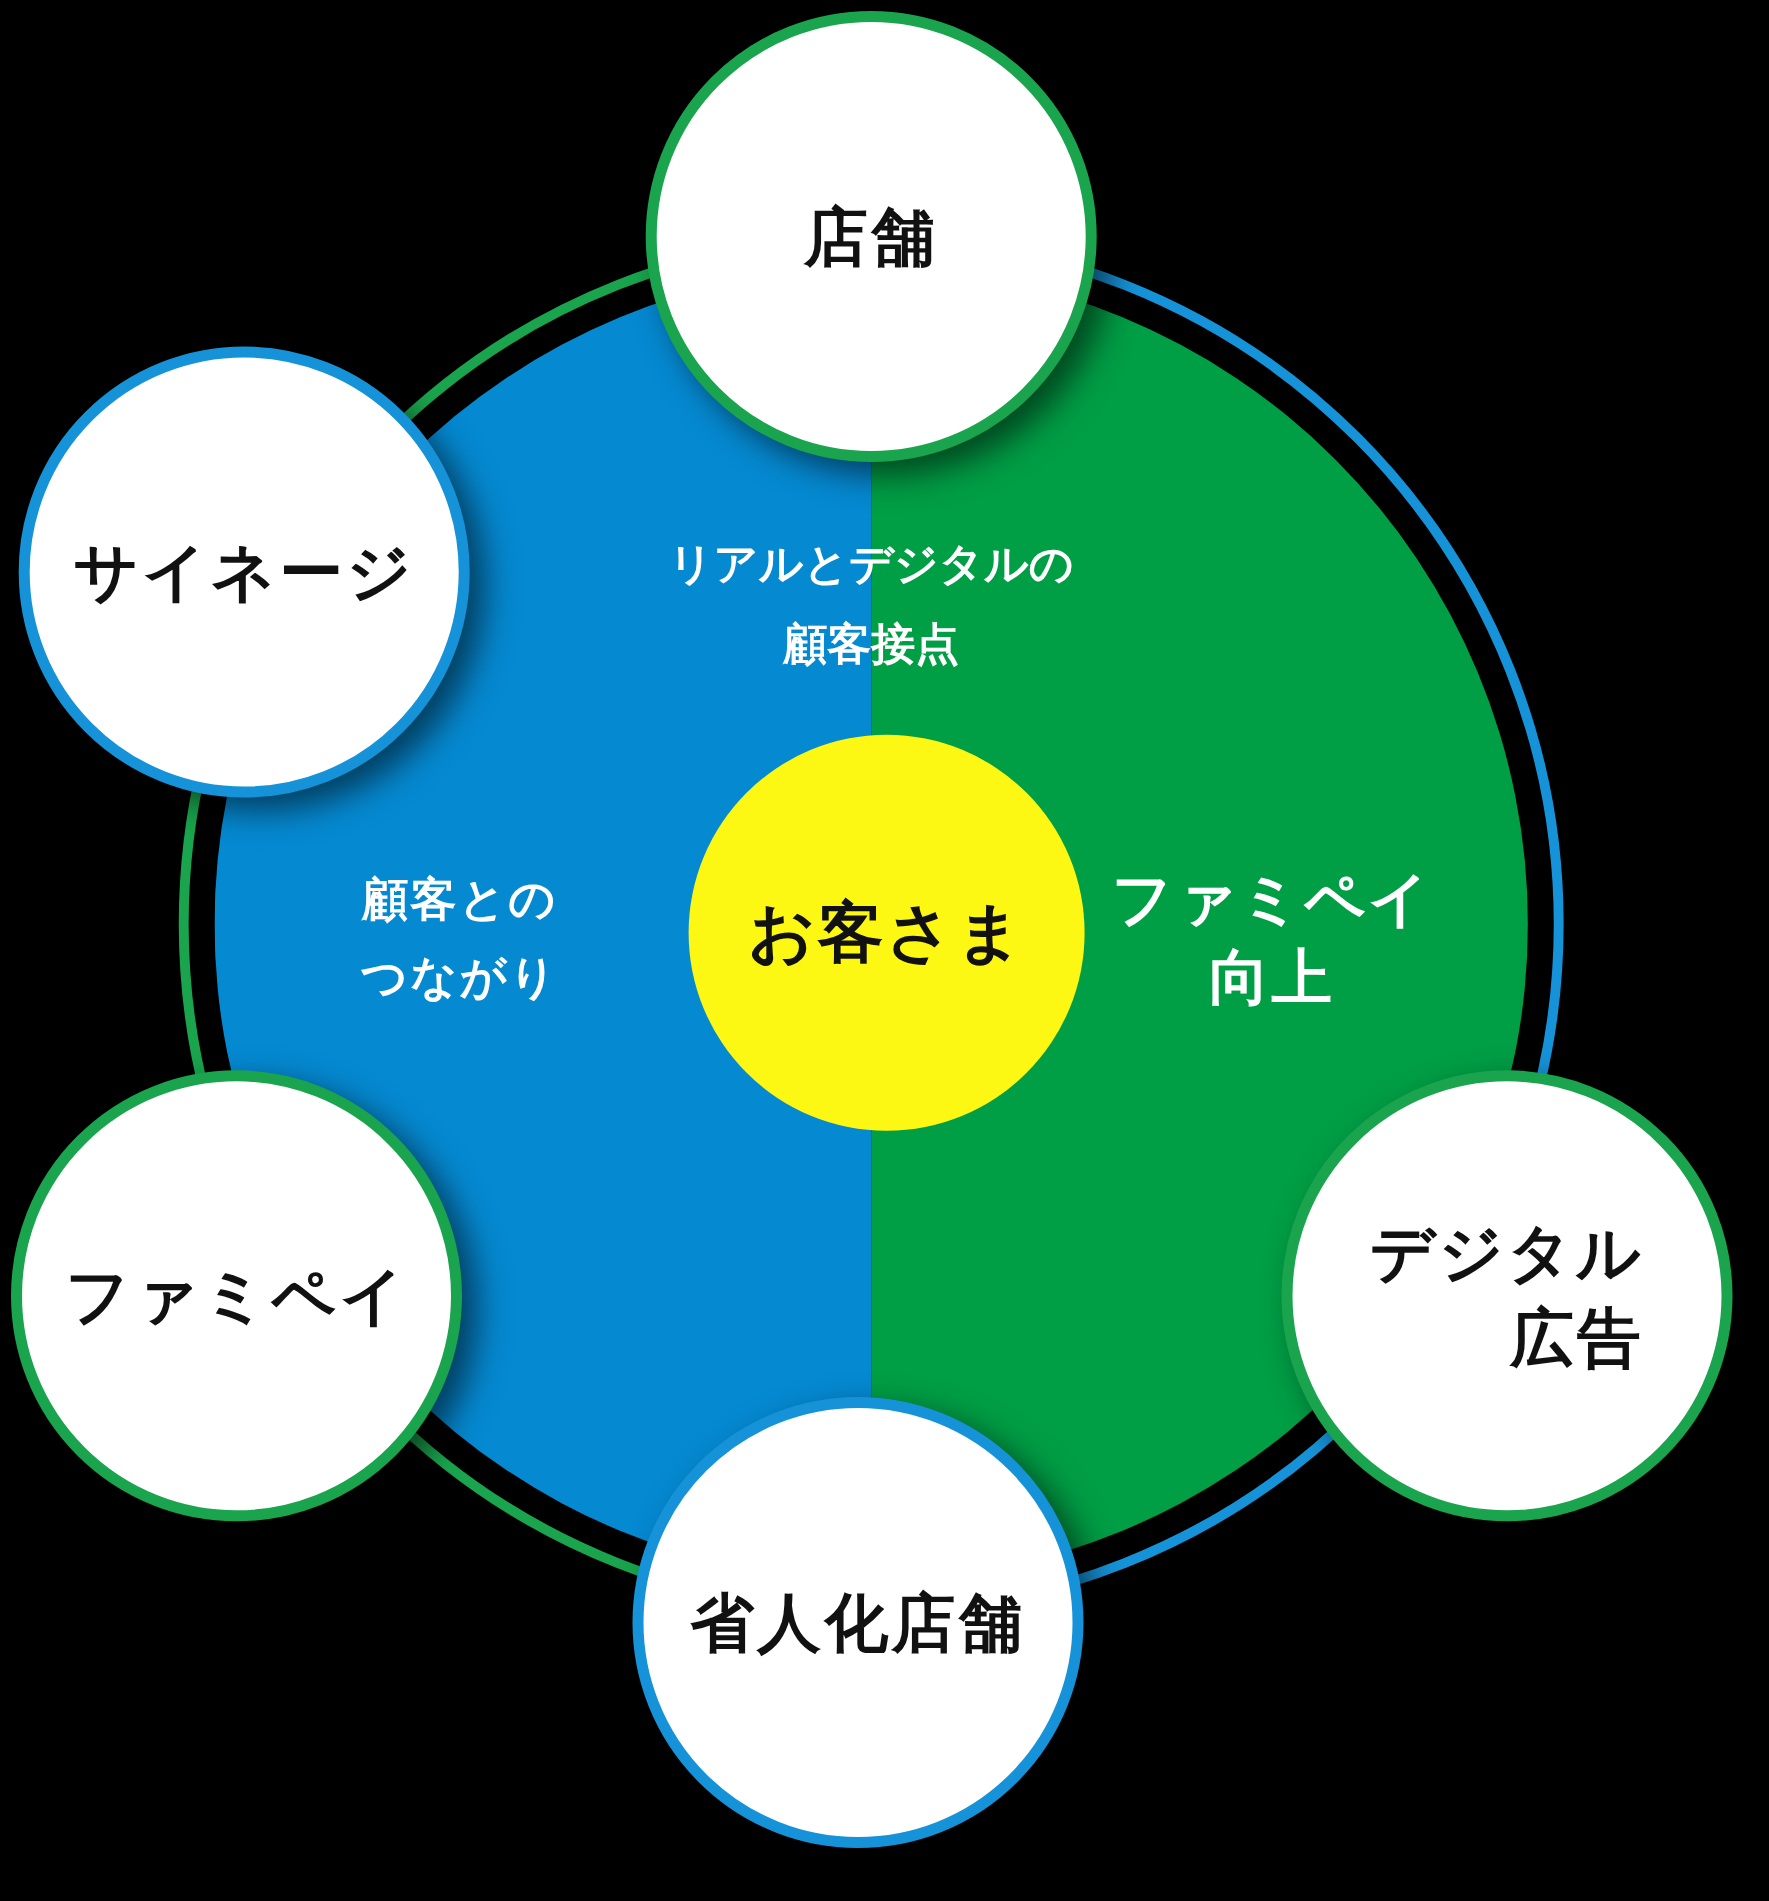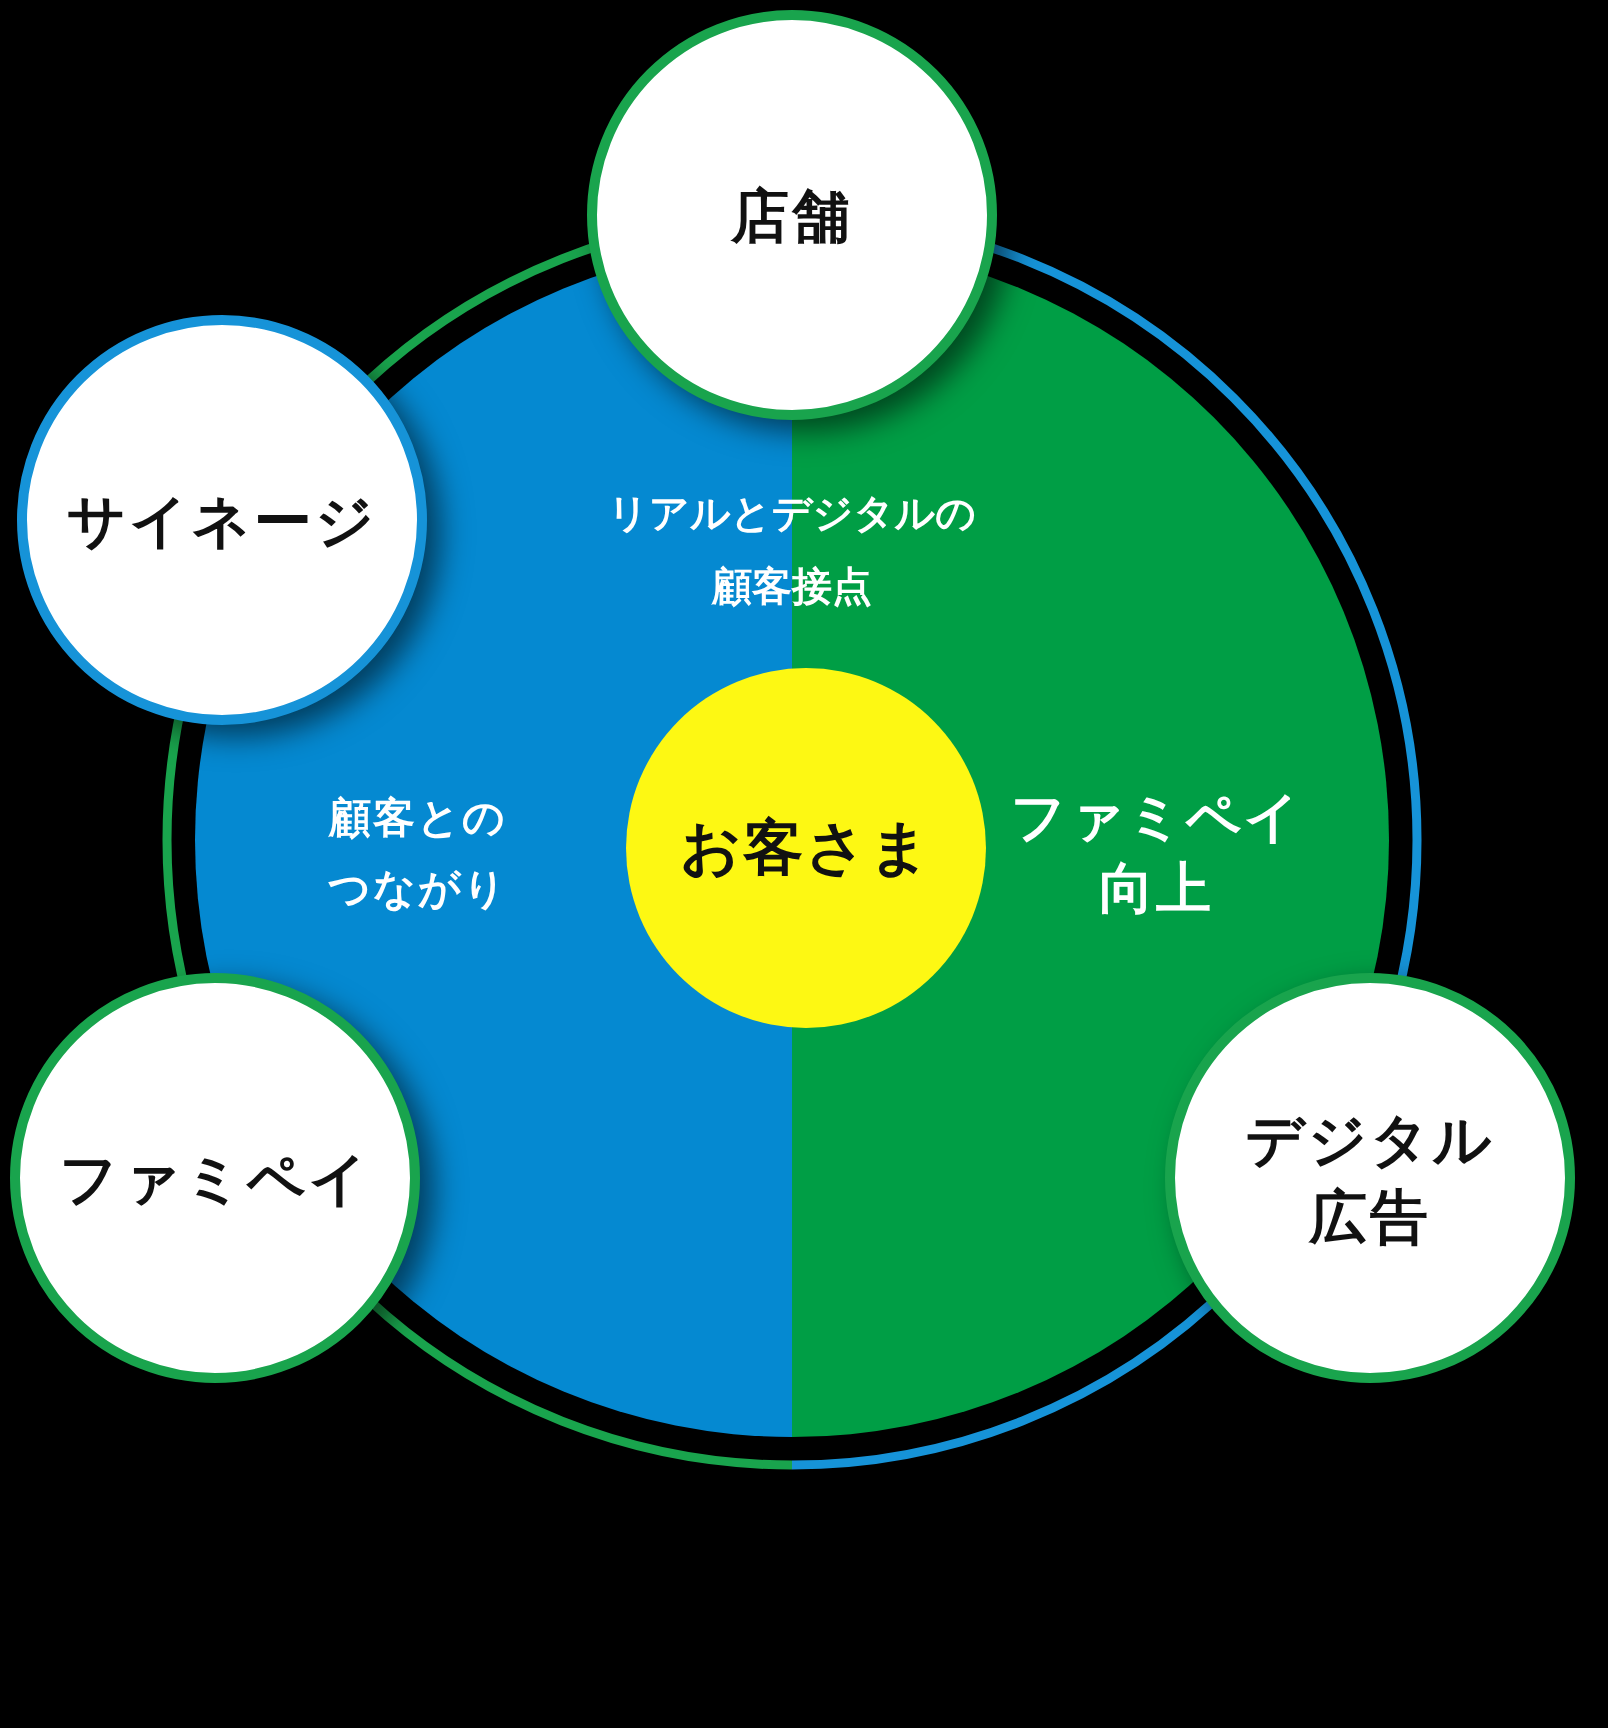--- a/index.html
+++ b/index.html
@@ -41,21 +41,21 @@
     z-index: 3; display: flex; align-items: center; justify-content: center;
     font-size: 60px; font-weight: 700; letter-spacing: 2px; color: #111;
   }
 
   
   .sat {
     position: absolute; width: 410px; height: 410px;
     box-sizing: border-box; border-radius: 50%;
     background: #fff; border: 10px solid #000;
     z-index: 4; display: flex; align-items: center; justify-content: center;
-    text-align: center; font-size: 58px; font-weight: 700;
+    text-align: right; font-size: 58px; font-weight: 700;
     letter-spacing: 3px; line-height: 77px; color: #111;
     white-space: pre-line;
     box-shadow: 14px 12px 30px rgba(0,0,0,0.55);
   }
   .sat.store      { left: 587px;  top: 10px;   }
   .sat.financial  { left: 1172px; top: 315px;  }
   .sat.signage    { left: 17px;   top: 315px;  }
   .sat.famipay    { left: 10px;   top: 973px;  }
   .sat.digital    { left: 1165px; top: 973px;  }
   .sat.unmanned   { left: 575px;  top: 1270px; }
@@ -89,14 +89,15 @@
   <div class="sat store" style="border-color: rgb(25, 164, 77);">店舗</div>
 
 
   <div class="sat signage" style="border-color: rgb(22, 147, 216);">サイネージ</div>
 
   <div class="sat famipay" style="border-color: rgb(25, 164, 77);">ファミペイ</div>
 
   <div class="sat digital" style="border-color: rgb(25, 164, 77);">デジタル
 広告</div>
 
+  <div class="sat unmanned" style="border-color: rgb(22, 147, 216);">省人化店舗</div>
 
 </div>
 
 </body></html>

